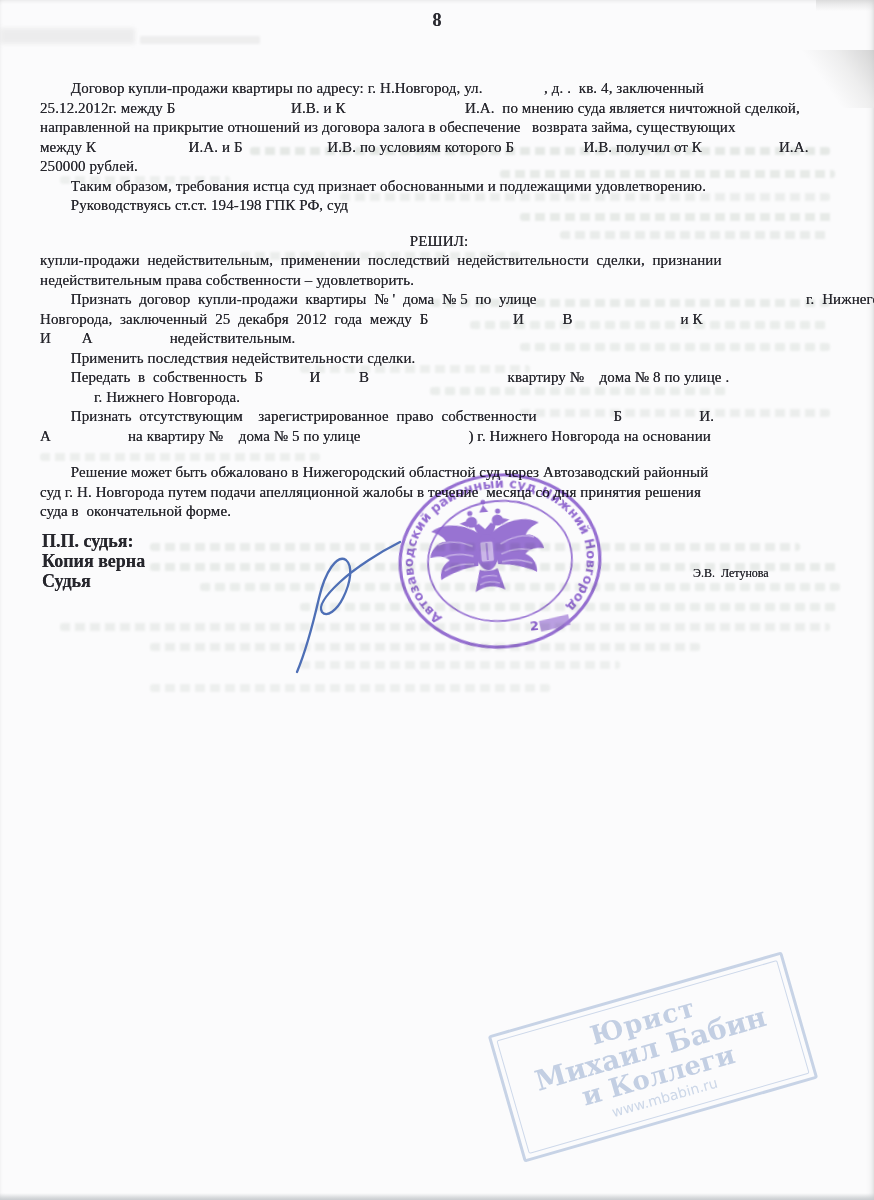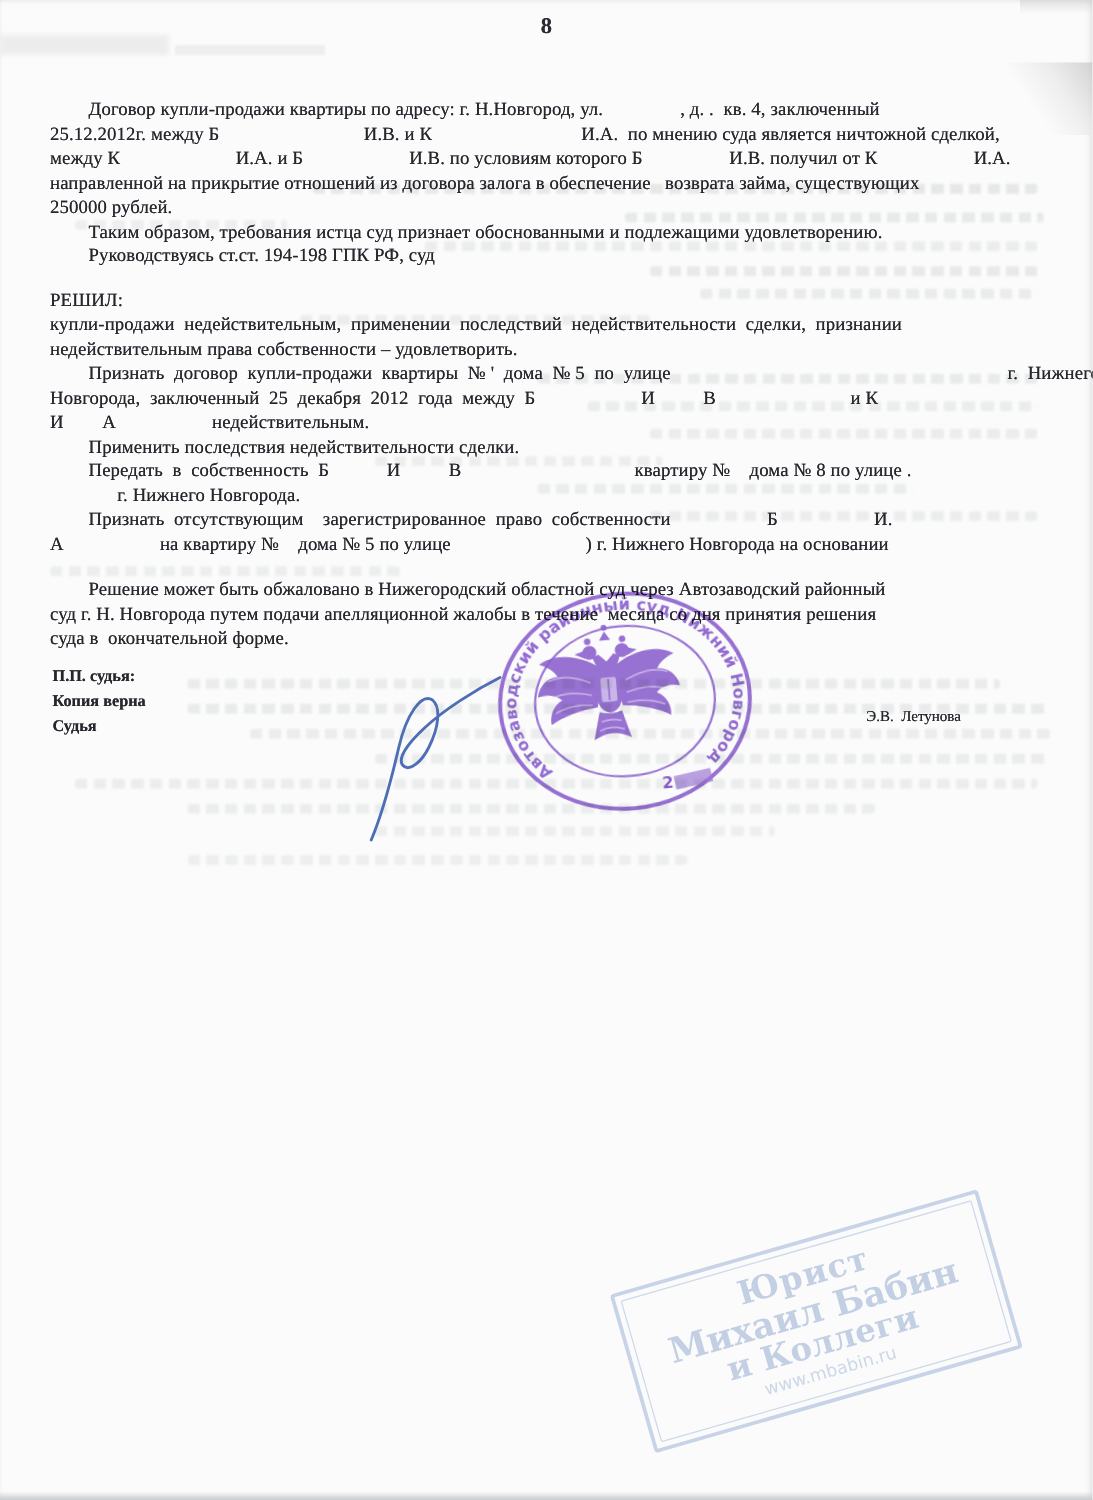--- a/index.html
+++ b/index.html
@@ -21,27 +21,27 @@
     text-shadow:0 0 .5px rgba(40,40,50,.8);
   }
   .doc-lines{
     position:absolute;left:40px;right:36px;top:51px;z-index:2;
     font-size:15px;color:#26262c;
     text-shadow:0 0 .45px rgba(35,35,45,.85);
     letter-spacing:.1px;
     margin-top:28px;
   }
   .line{white-space:pre;line-height:19.5px;height:19.5px;overflow:visible;}
-  .line.center{white-space:pre;}
+  .line.center{text-align:center;white-space:pre;}
   .spacer16{height:16px;}
   .spacer17{height:17px;}
   
   .sig-block{
     position:absolute;left:42px;top:531px;z-index:2;
-    font-size:13px;font-weight:bold;color:#26262c;line-height:20px;
+    font-size:18px;font-weight:bold;color:#26262c;line-height:20px;
     text-shadow:0 0 .4px rgba(35,35,45,.8);
   }
   .judge-name{
     position:absolute;left:693px;top:566px;z-index:2;
     font-size:12px;color:#26262c;white-space:pre;
     text-shadow:0 0 .45px rgba(35,35,45,.85);
   }
   
   .bleed{
     position:absolute;height:8px;z-index:1;border-radius:3px;
@@ -122,22 +122,22 @@
   <div class="bleed" style="left:60px;top:623px;width:770px;opacity:.14"></div>
   <div class="bleed" style="left:150px;top:643px;width:550px;opacity:.14"></div>
   <div class="bleed" style="left:300px;top:661px;width:320px;opacity:.12"></div>
   <div class="bleed" style="left:150px;top:684px;width:400px;opacity:.12"></div>
 
   <div class="page-number">8</div>
 
   <div class="doc-lines">
     <div class="line">        Договор купли-продажи квартиры по адресу: г. Н.Новгород, ул.                , д. .  кв. 4, заключенный</div>
     <div class="line">25.12.2012г. между Б                              И.В. и К                               И.А.  по мнению суда является ничтожной сделкой,</div>
+    <div class="line">направленной на прикрытие отношений из договора залога в обеспечение   возврата займа, существующих</div>
     <div class="line">между К                        И.А. и Б                      И.В. по условиям которого Б                  И.В. получил от К                    И.А.</div>
-    <div class="line">направленной на прикрытие отношений из договора залога в обеспечение   возврата займа, существующих</div>
     <div class="line">250000 рублей.</div>
     <div class="line">        Таким образом, требования истца суд признает обоснованными и подлежащими удовлетворению.</div>
     <div class="line">        Руководствуясь ст.ст. 194-198 ГПК РФ, суд</div>
     <div class="spacer16"></div>
     <div class="line center">РЕШИЛ:</div>
     <div class="line">купли-продажи  недействительным,  применении  последствий  недействительности  сделки,  признании</div>
     <div class="line">недействительным права собственности – удовлетворить.</div>
     <div class="line">        Признать  договор  купли-продажи  квартиры  № '  дома  № 5  по  улице                                                                      г.  Нижнего</div>
     <div class="line">Новгорода,  заключенный  25  декабря  2012  года  между  Б                      И          В                            и К</div>
     <div class="line">И        А                    недействительным.</div>

